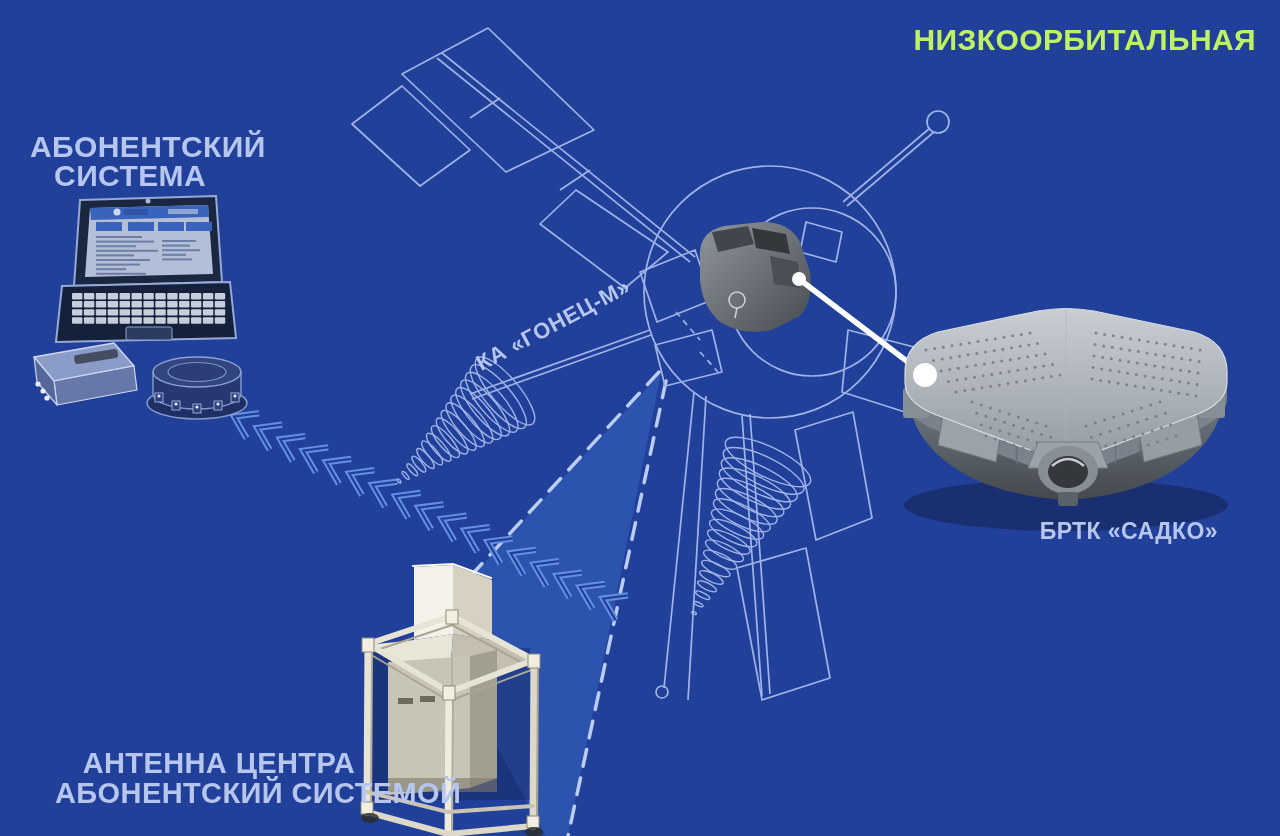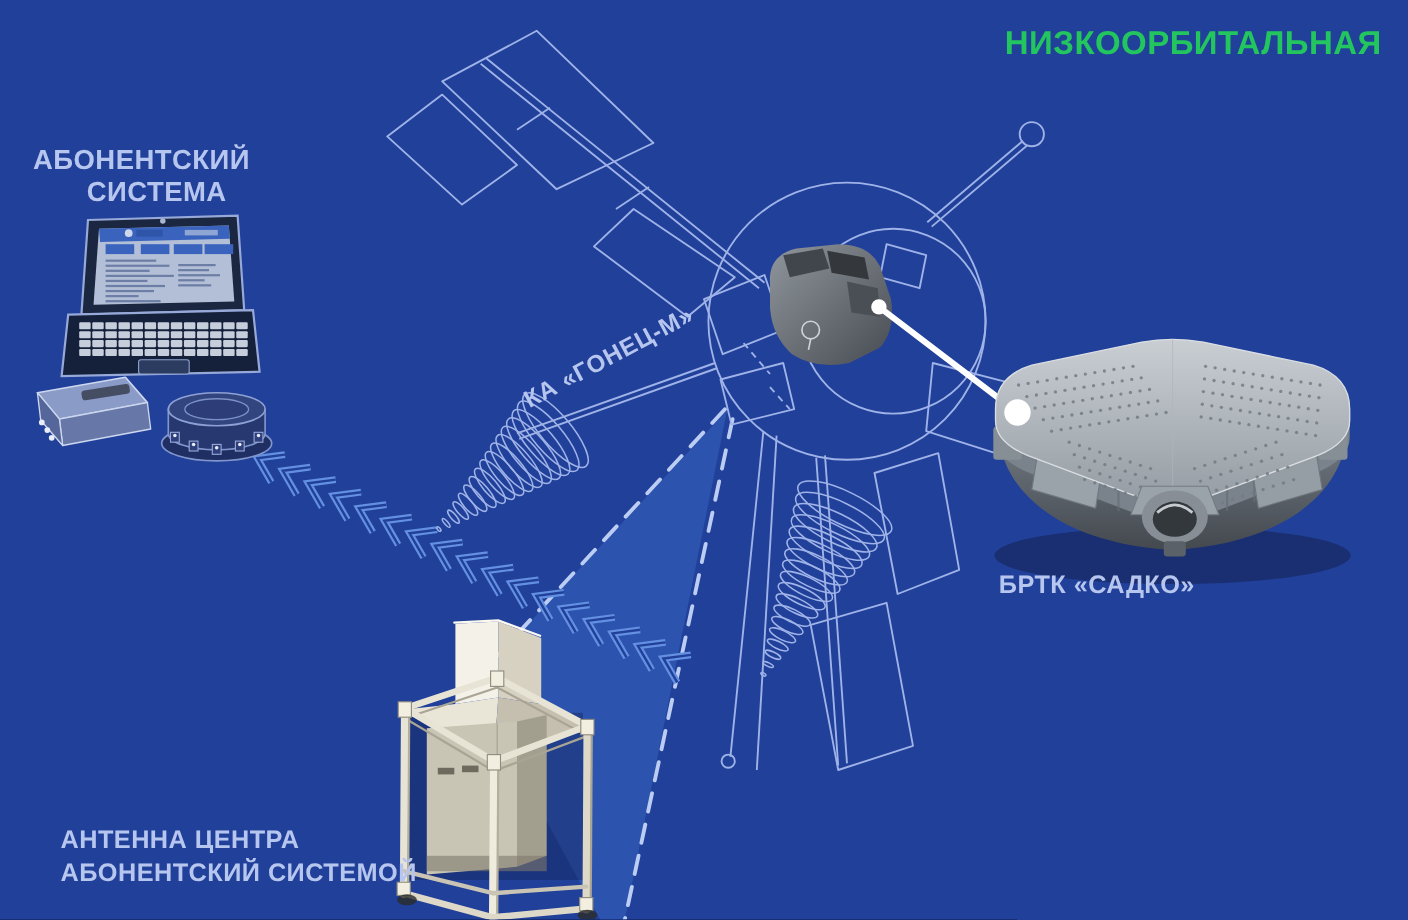--- a/index.html
+++ b/index.html
@@ -1,26 +1,26 @@
 <!DOCTYPE html>
 <html><head>
 <meta charset="utf-8">
 <style>
   html,body{margin:0;padding:0;background:#0e1e4e;}
   #stage{position:relative;width:1280px;height:836px;overflow:hidden;
          background:#21409A;font-family:"Liberation Sans","DejaVu Sans",sans-serif;}
   svg{position:absolute;left:0;top:0;}
   .lbl{position:absolute;color:#B7C6EE;font-weight:700;letter-spacing:.4px;}
   .lbl div{white-space:nowrap;}
-  #title{right:24px;top:20px;font-size:30px;line-height:40px;text-align:center;color:#22c55e;}
-  #sub-label{left:30px;top:132px;width:176px;font-size:25px;line-height:29px;text-align:right;}
+  #title{right:24px;top:20px;font-size:30px;line-height:40px;text-align:center;color:#bef264;}
+  #sub-label{left:30px;top:132px;width:176px;font-size:30px;line-height:29px;text-align:right;}
   #ka-label{left:478px;top:352px;width:220px;font-size:22px;transform:rotate(-28deg);
             transform-origin:0 50%;letter-spacing:.8px;}
-  #brtk-label{left:908px;top:518px;width:310px;font-size:23px;text-align:left;}
-  #ant-label{left:55px;top:748px;width:300px;font-size:23px;line-height:30px;}
+  #brtk-label{left:908px;top:518px;width:310px;font-size:23px;text-align:right;}
+  #ant-label{left:55px;top:748px;width:300px;font-size:29px;line-height:30px;text-align:right;}
 </style>
 </head>
 <body>
 
 <div id="stage">
 
 <svg width="1280" height="836" viewBox="0 0 1280 836">
   <defs>
     <linearGradient id="gradPlate" x1="0" y1="0" x2="0" y2="1">
       <stop offset="0" stop-color="#C9CED3"></stop>

